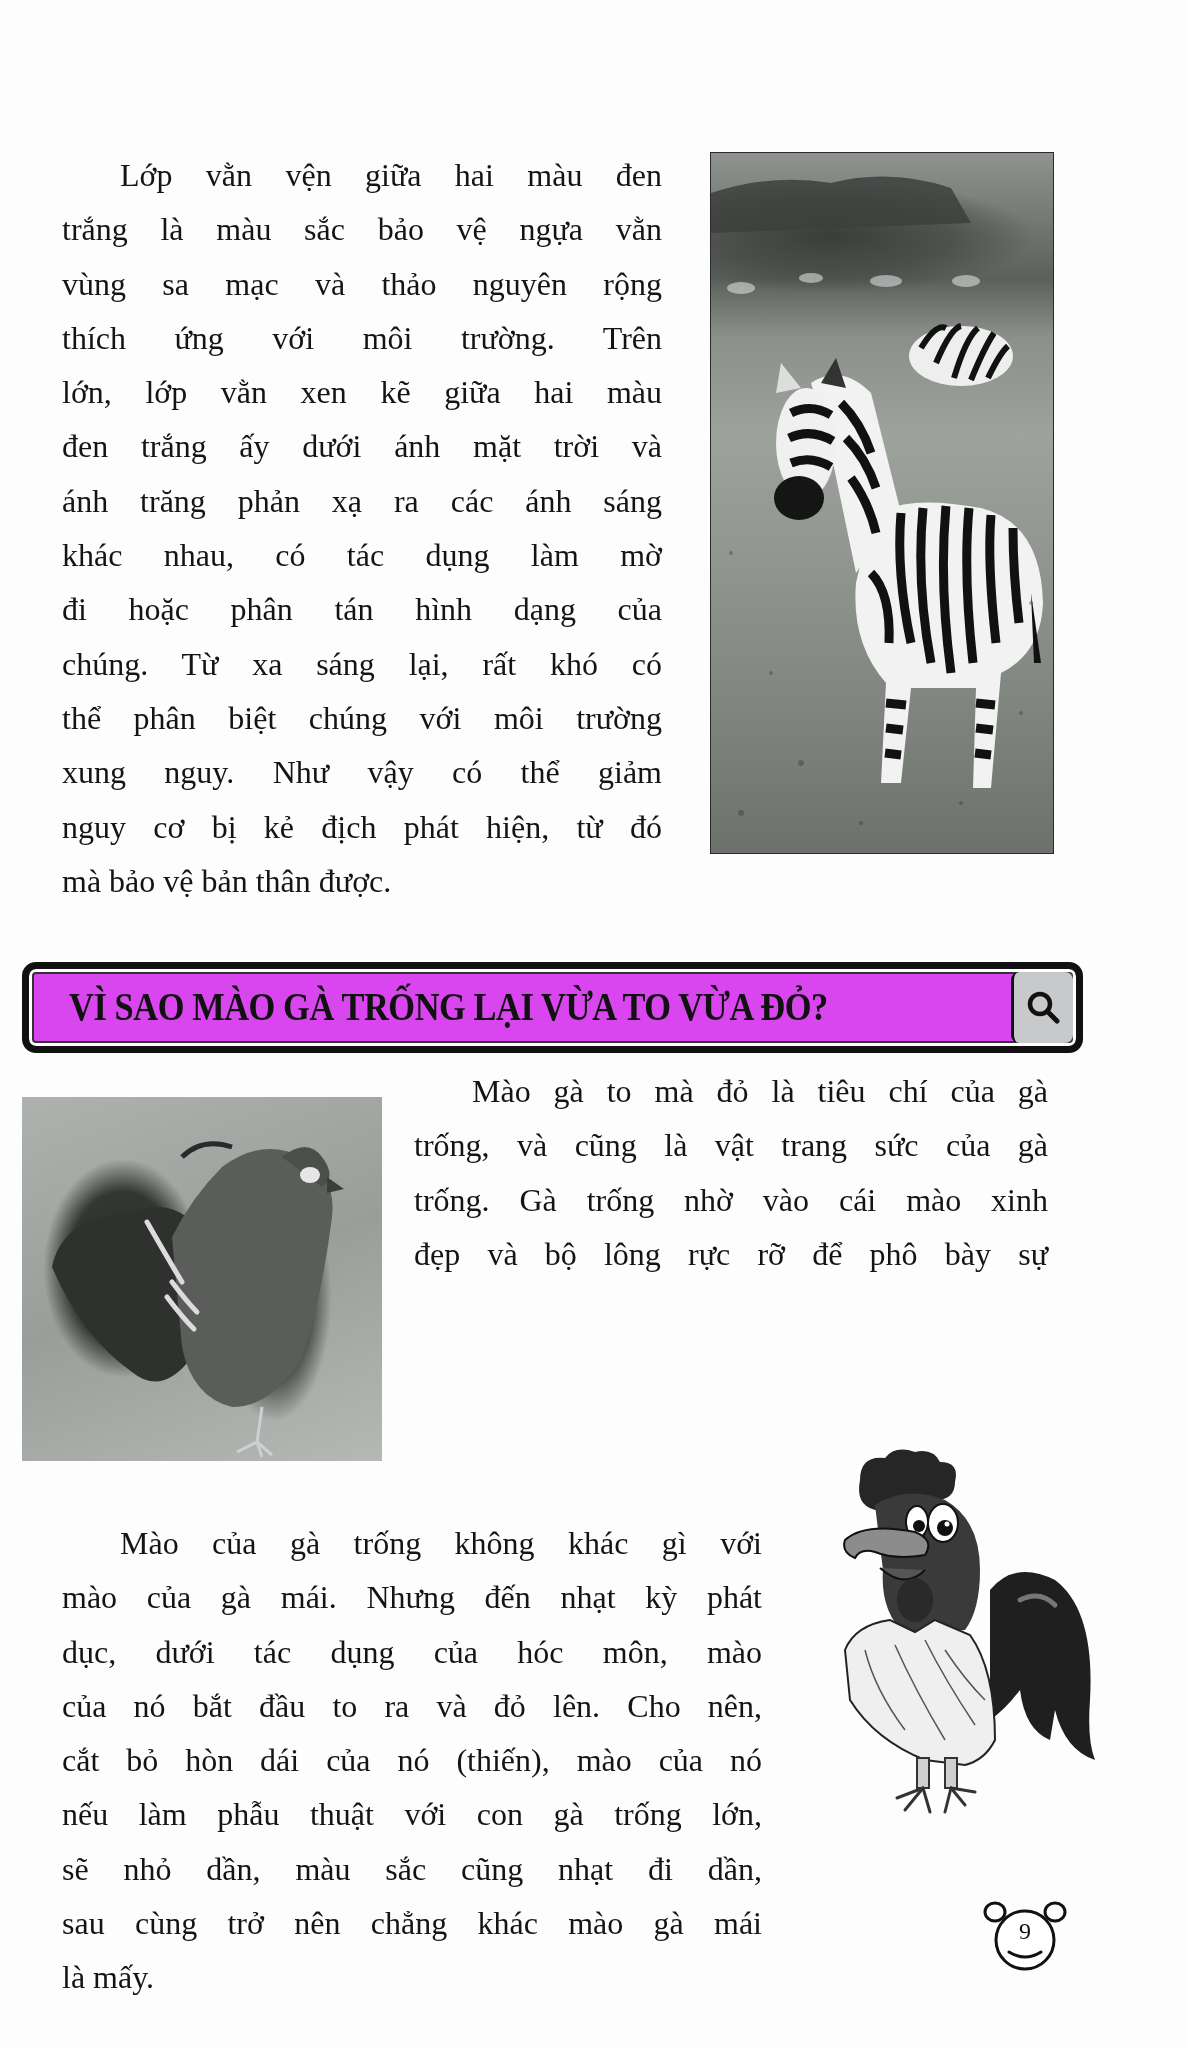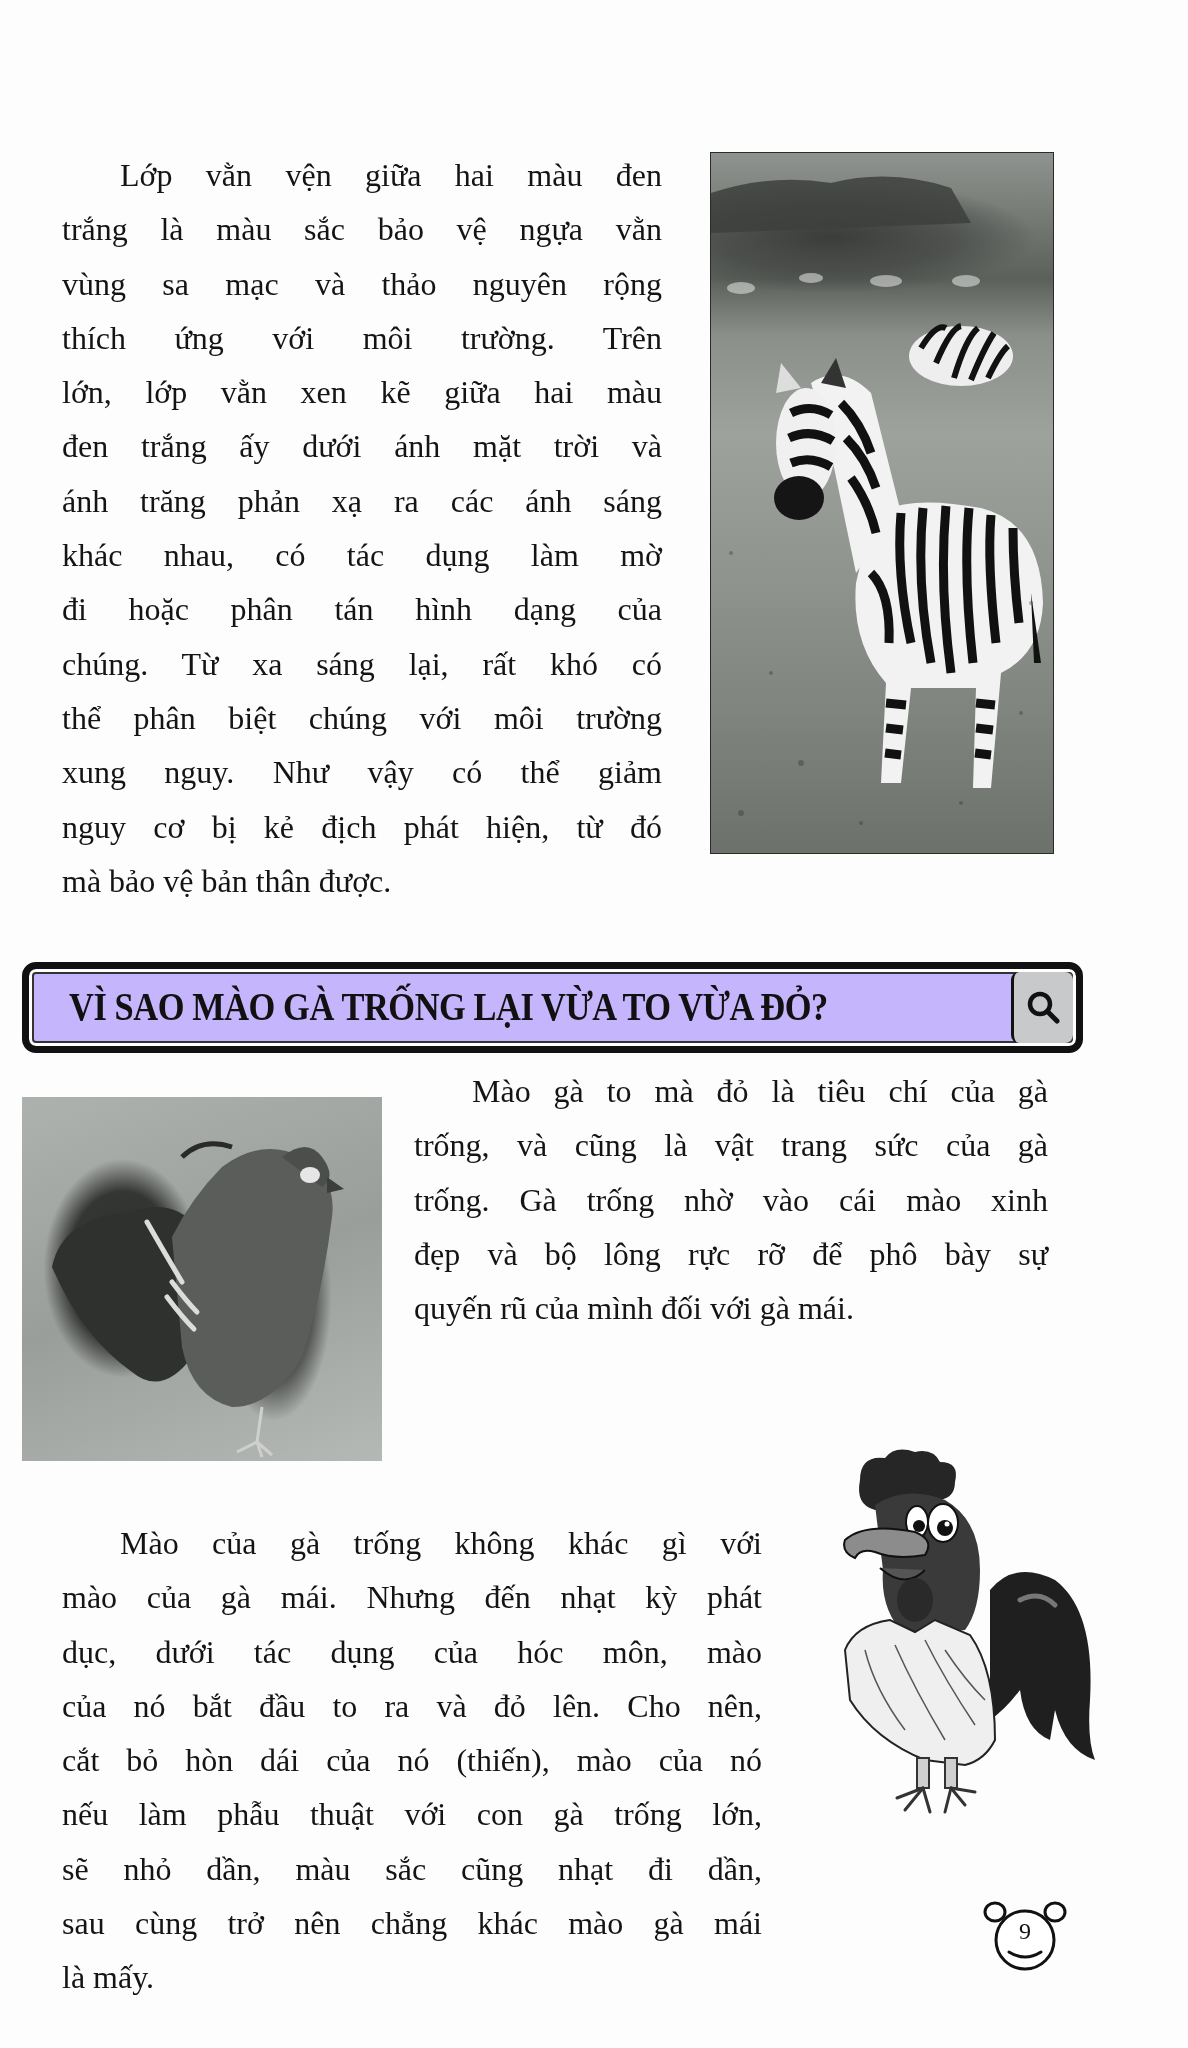--- a/index.html
+++ b/index.html
@@ -38,21 +38,21 @@
       radial-gradient(ellipse 16% 34% at 70% 55%, #3e403e 0%, #555855 70%, transparent 100%),
       linear-gradient(160deg, #aeb2ae 0%, #9a9e9a 50%, #b5b9b5 100%);
   }
   #rooster-cartoon { left:805px; top:1440px; width:300px; height:380px; position:absolute; }
 
   #section-header {
     position:absolute; left:22px; top:962px; width:1061px; height:91px;
     box-sizing:border-box;
     border:7px solid #111;
     border-radius:14px;
-    background:#c4b5fd;
+    background:#d946ef;
     box-shadow: inset 0 0 0 3px #fff, inset 0 0 0 5px #333;
   }
   #section-title {
     position:absolute; left:40px; top:14px;
     font-family:"Liberation Serif", "DejaVu Serif", serif;
     font-weight:bold; font-size:40px; letter-spacing:-0.5px;
     transform:scaleX(0.86); transform-origin:left center;
     white-space:nowrap; color:#111;
   }
   #search-button {
@@ -187,21 +187,20 @@
     </g>
     <path d="M160 60 Q180 40 210 50" stroke="#2a2a2a" stroke-width="5" fill="none"></path>
   </svg>
 </div>
 
 <div id="p2" class="para">
   <span class="line indent">Mào gà to mà đỏ là tiêu chí của gà</span>
   <span class="line">trống, và cũng là vật trang sức của gà</span>
   <span class="line">trống. Gà trống nhờ vào cái mào xinh</span>
   <span class="line">đẹp và bộ lông rực rỡ để phô bày sự</span>
-  <span class="line last">quyến rũ của mình đối với gà mái.</span>
 </div>
 
 <div id="p3" class="para">
   <span class="line indent">Mào của gà trống không khác gì với</span>
   <span class="line">mào của gà mái. Nhưng đến nhạt kỳ phát</span>
   <span class="line">dục, dưới tác dụng của hóc môn, mào</span>
   <span class="line">của nó bắt đầu to ra và đỏ lên. Cho nên,</span>
   <span class="line">cắt bỏ hòn dái của nó (thiến), mào của nó</span>
   <span class="line">nếu làm phẫu thuật với con gà trống lớn,</span>
   <span class="line">sẽ nhỏ dần, màu sắc cũng nhạt đi dần,</span>

